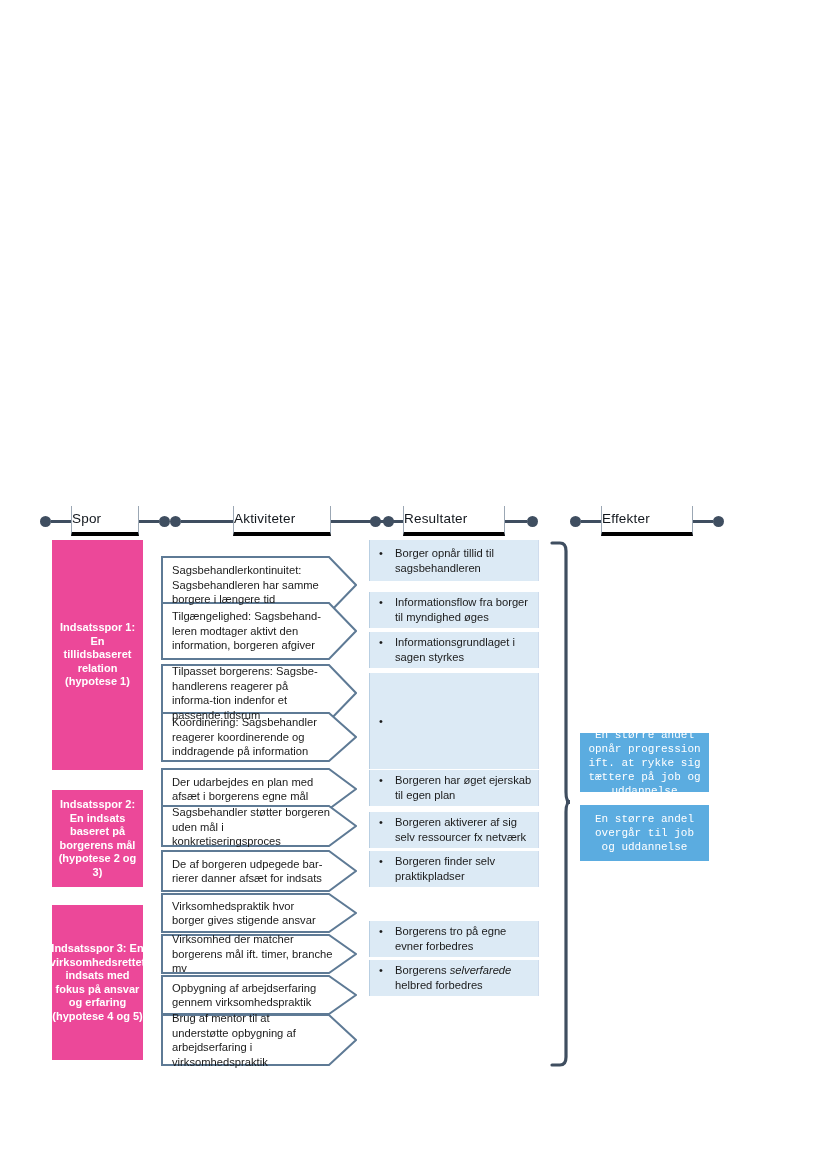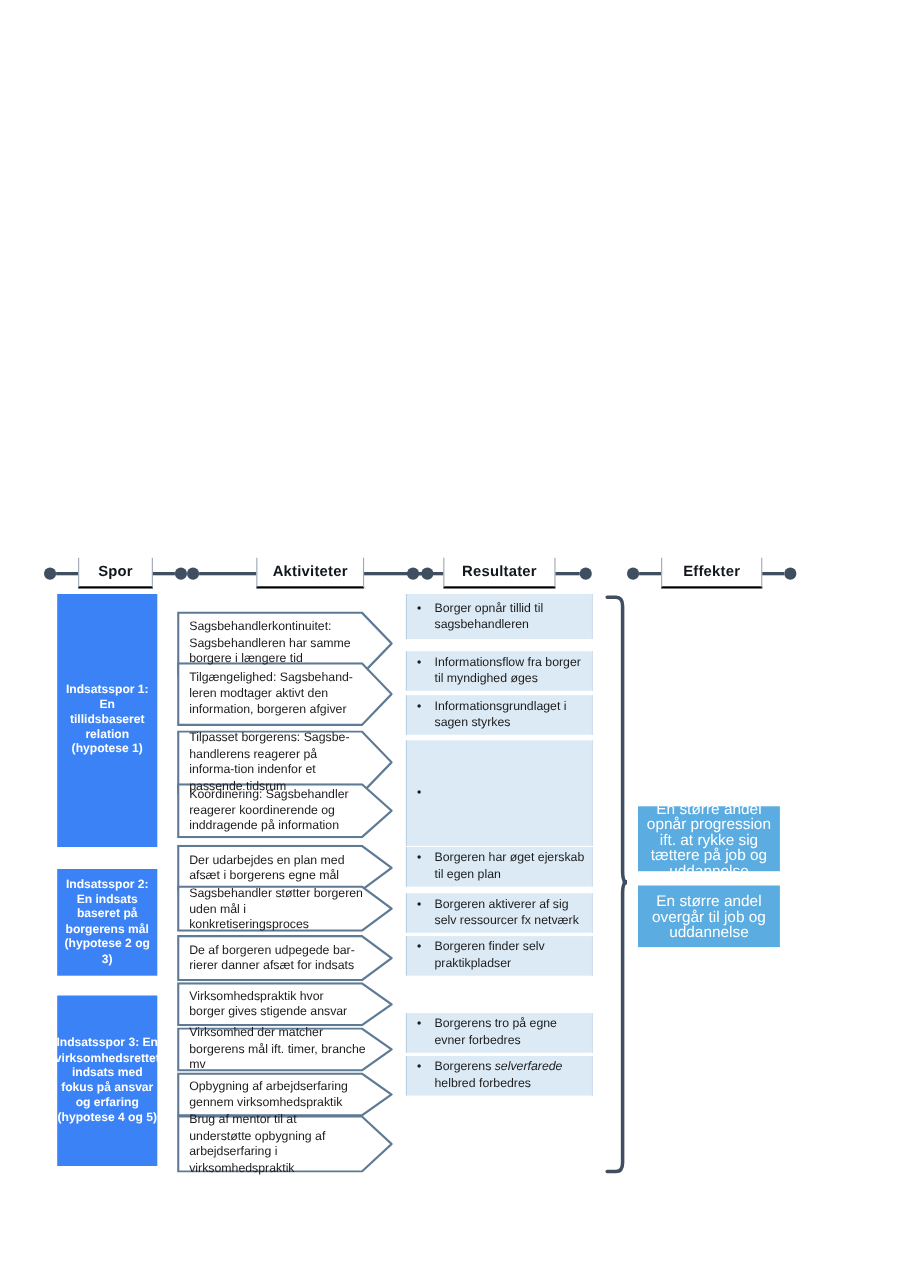--- a/index.html
+++ b/index.html
@@ -39,34 +39,33 @@
   }
   .hdr-line {
     height: 3px;
     background: #3F4E60;
     flex: 0 0 auto;
   }
   .hdr-label-box {
     flex: 0 0 auto;
     border-left: 1px solid #9BA7B4;
     border-right: 1px solid #9BA7B4;
-    border-bottom: 2px solid #000000;
-    text-align: center;
-    font-weight: bold;
+    border-bottom: 4px solid #000000;
+    font-weight: normal;
     font-size: 13.5px;
     color: #11161c;
     line-height: 26px;
     height: 26px;
     letter-spacing: 0.2px;
   }
 
   
   .track-box {
     position: absolute;
-    background: #3b82f6;
+    background: #ec4899;
     color: #ffffff;
     font-weight: bold;
     font-size: 11px;
     line-height: 13.5px;
     text-align: center;
     display: flex;
     align-items: center;
     justify-content: center;
     padding: 0 4px;
     box-sizing: border-box;
@@ -125,28 +124,29 @@
     line-height: 14.6px;
     color: #1a1a1a;
   }
   .result-text i { font-style: italic; }
 
   
   .effect-box {
     position: absolute;
     background: #5BACE0;
     color: #ffffff;
-    font-size: 14px;
+    font-size: 11px;
     line-height: 14px;
     text-align: center;
     display: flex;
     align-items: center;
     justify-content: center;
     padding: 0 6px;
     box-sizing: border-box;
+    font-family: Liberation Mono, monospace;
   }
 
   
   #brace {
     position: absolute;
     left: 540px;
     top: 540px;
     width: 30px;
     height: 528px;
   }

